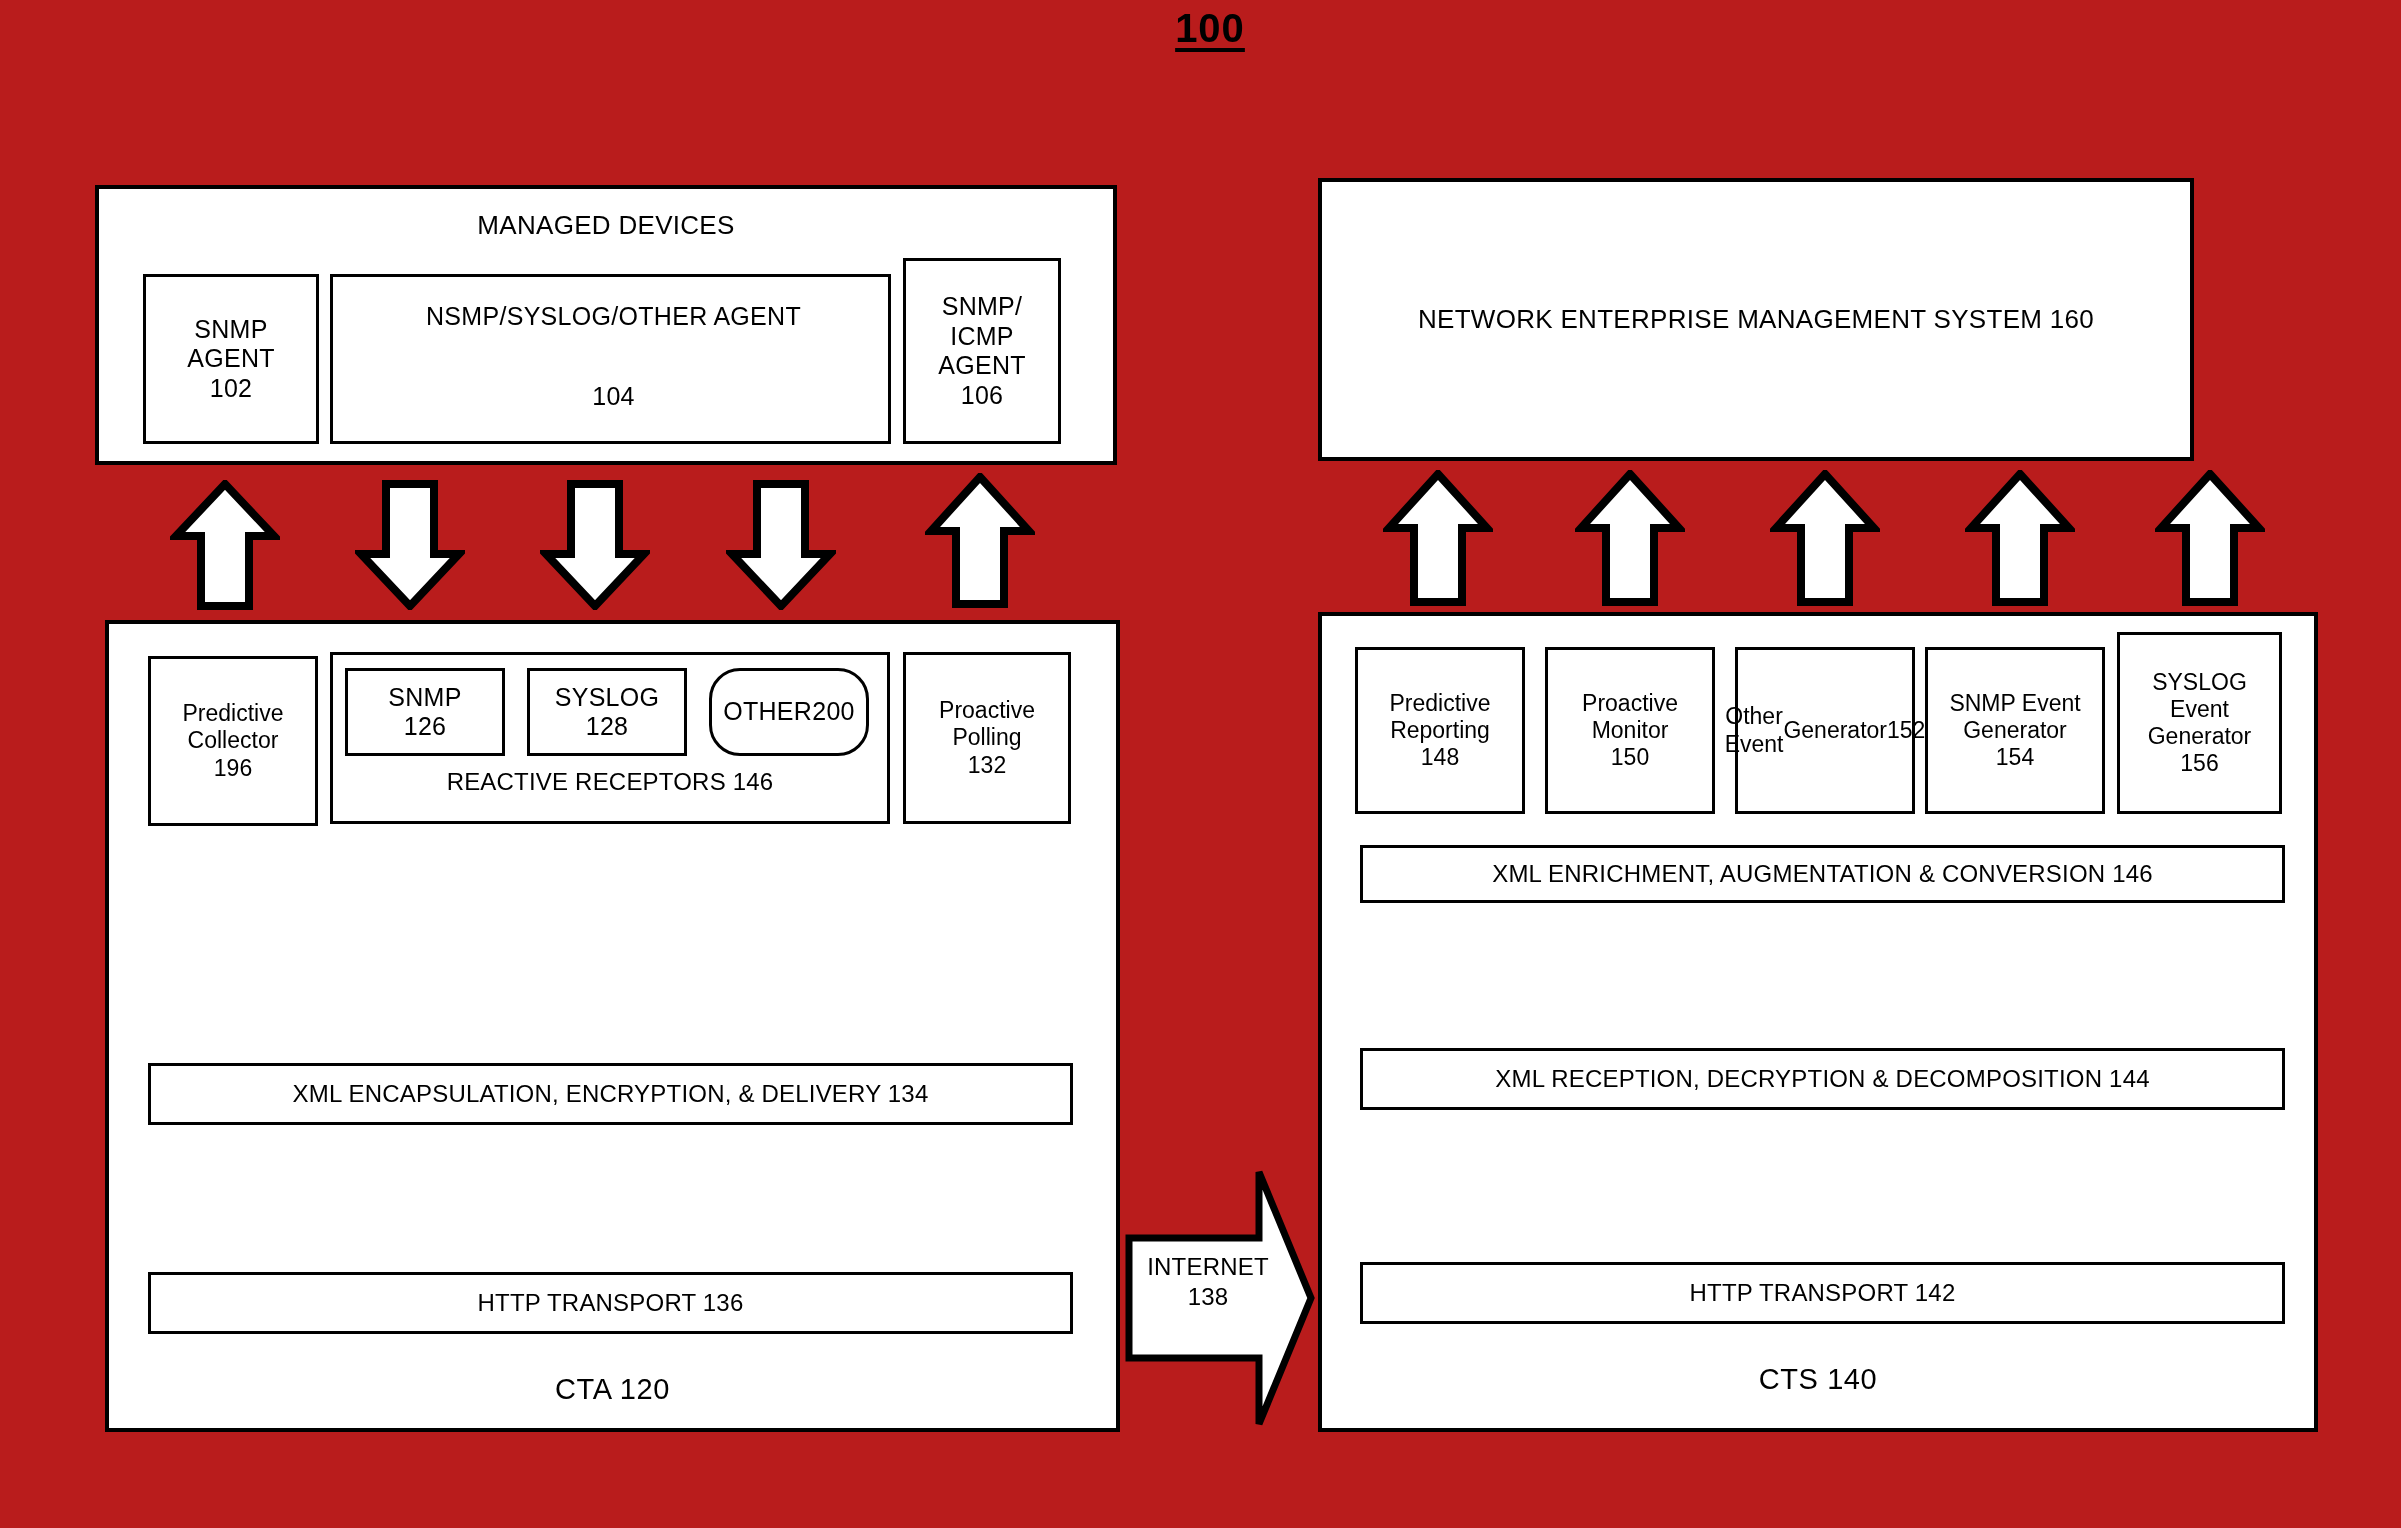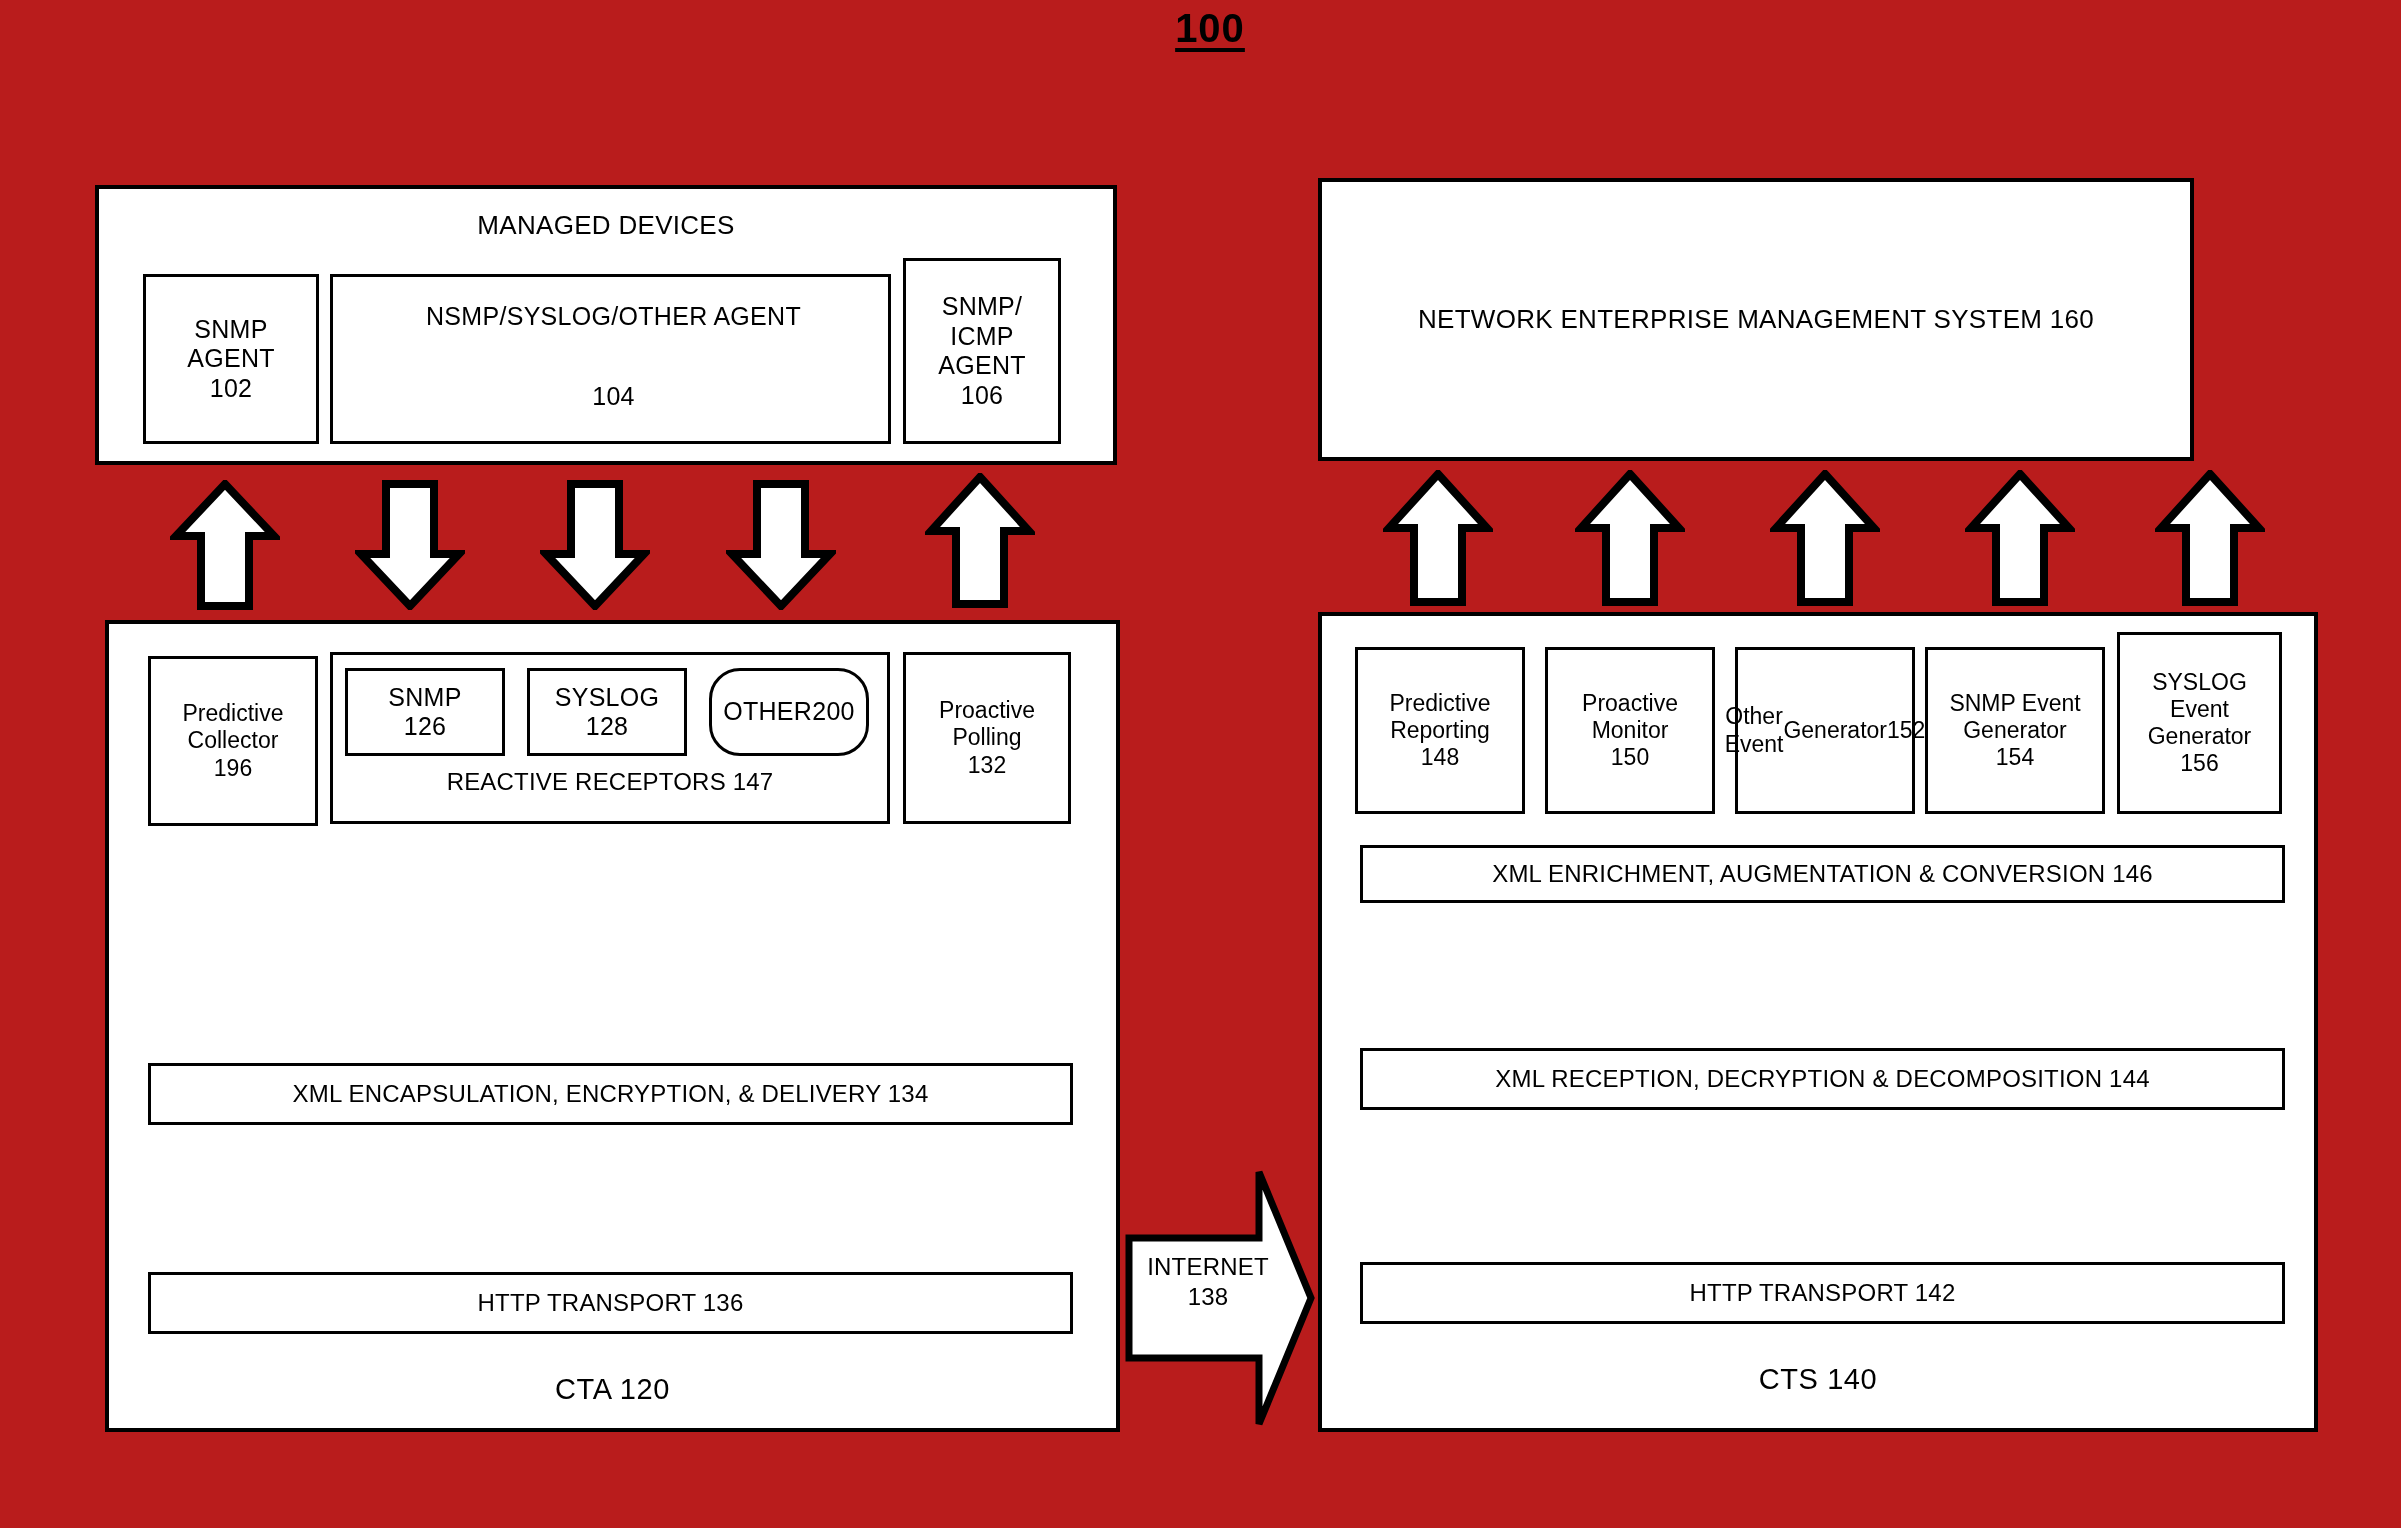--- a/index.html
+++ b/index.html
@@ -166,21 +166,21 @@
   </div>
 
   <div class="box-thin ctr" style="left:148px; top:656px; width:170px; height:170px; flex-direction:column;">
     <div class="t-mixed">Predictive</div>
     <div class="t-mixed">Collector</div>
     <div class="t-mixed">196</div>
   </div>
 
   <div class="box-thin" style="left:330px; top:652px; width:560px; height:172px;">
   </div>
-  <div class="label-free t-caps" style="left:330px; top:768px; width:560px;">REACTIVE RECEPTORS   147</div>
+  <div class="label-free t-caps" style="left:330px; top:768px; width:560px;">REACTIVE RECEPTORS   146</div>
 
   <div class="box-thin ctr" style="left:345px; top:668px; width:160px; height:88px; flex-direction:column;">
     <div class="t-agent">SNMP</div>
     <div class="t-agent">126</div>
   </div>
   <div class="box-thin ctr" style="left:527px; top:668px; width:160px; height:88px; flex-direction:column;">
     <div class="t-agent">SYSLOG</div>
     <div class="t-agent">128</div>
   </div>
   <div class="box-thin ctr" style="left:709px; top:668px; width:160px; height:88px; flex-direction:row;border-radius:31px;">

